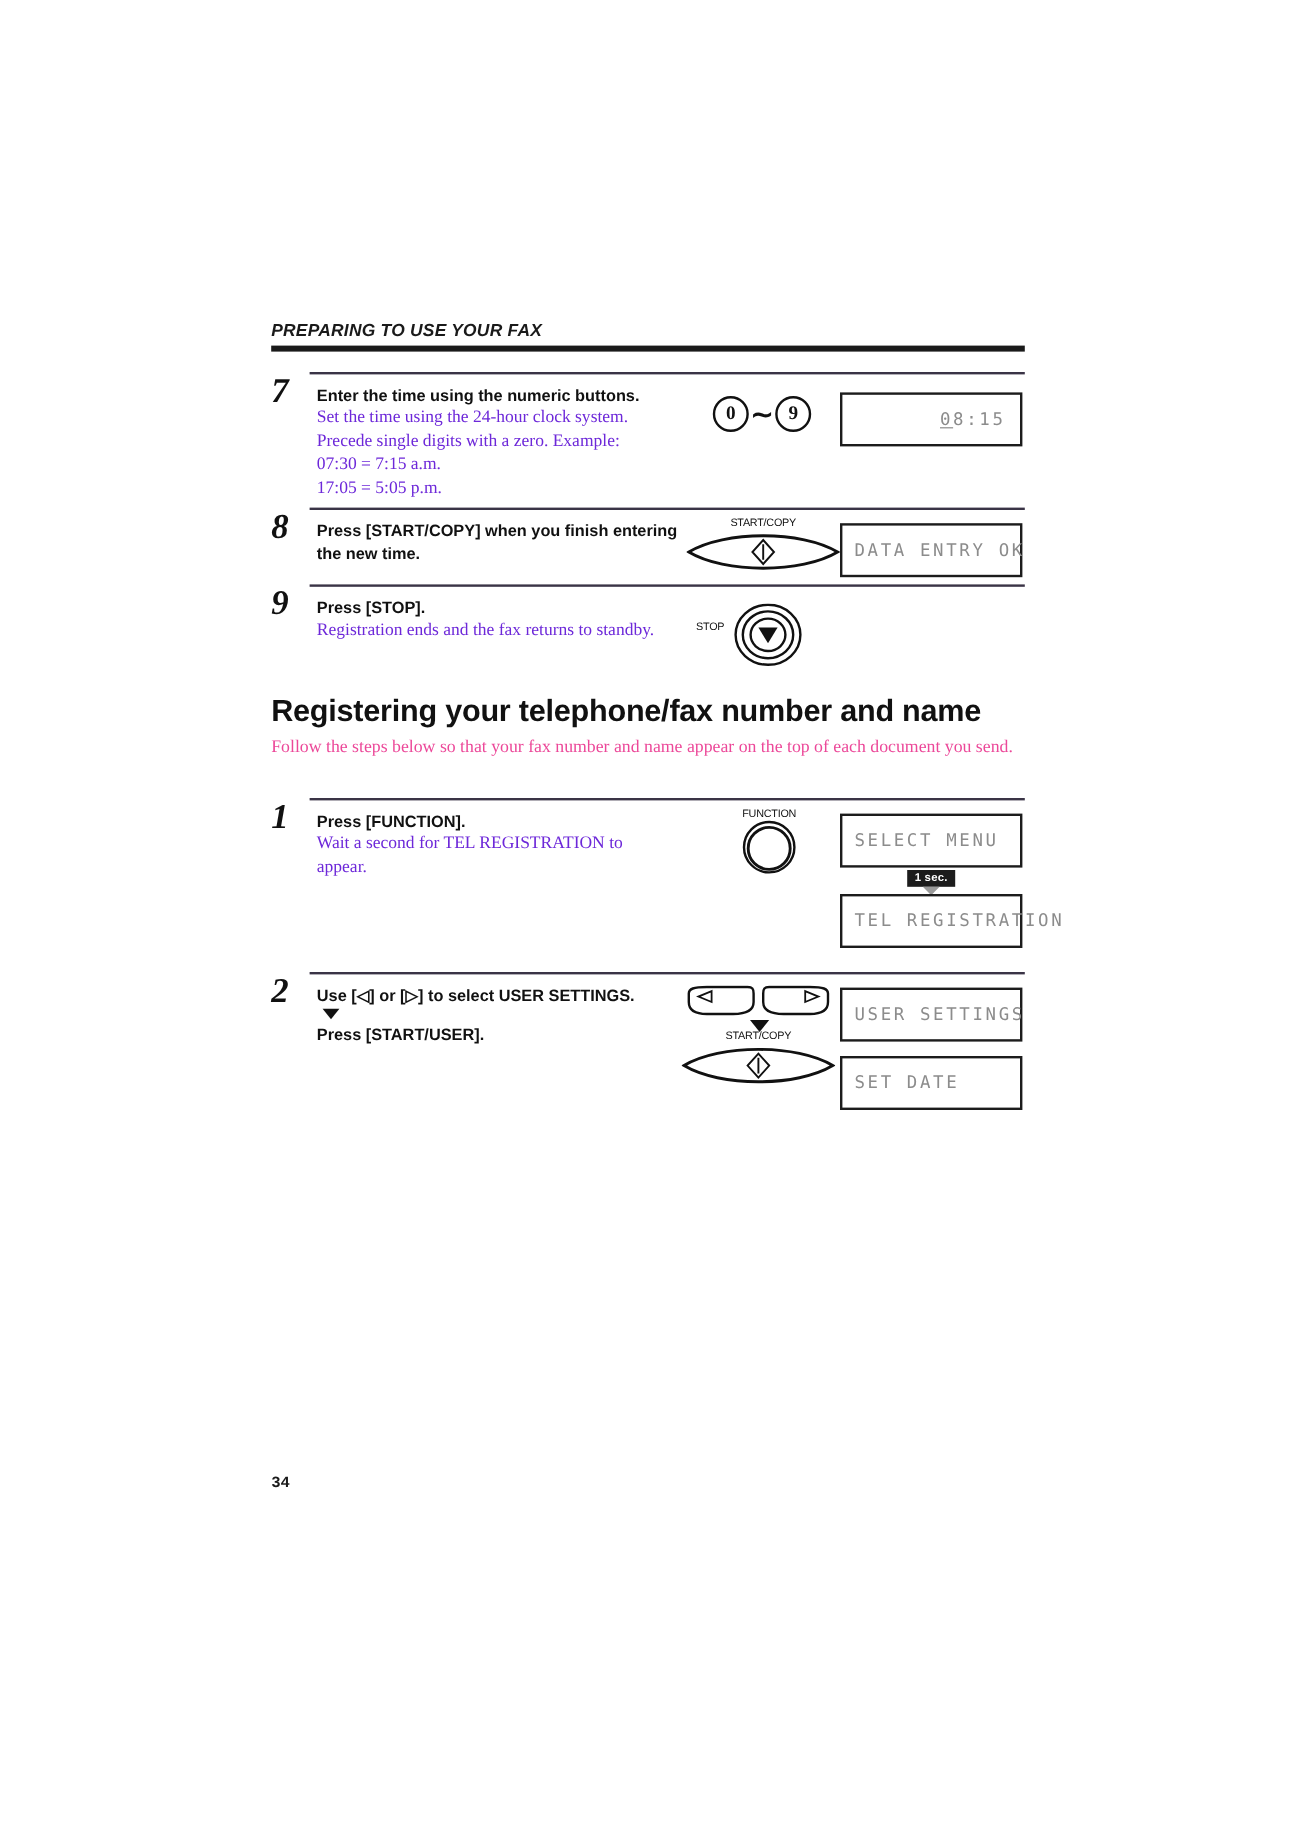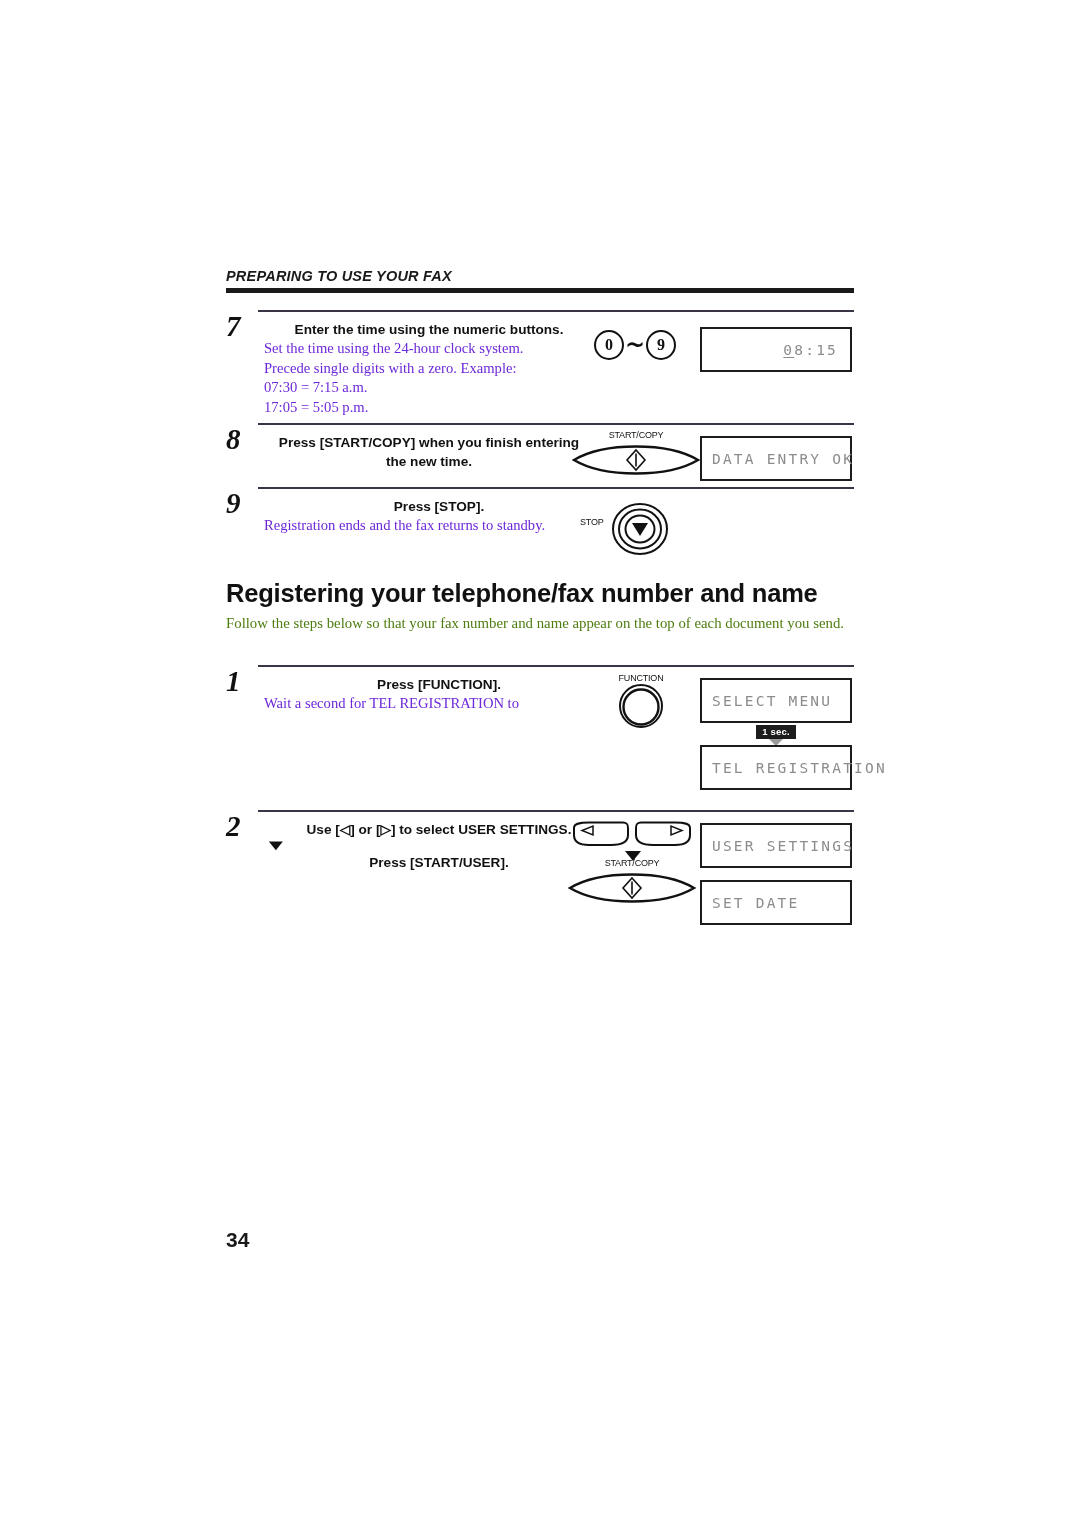--- a/index.html
+++ b/index.html
@@ -77,21 +77,20 @@
     left: 38px;
     top: 10px;
     width: 330px;
   }
   .step-title {
     font-family: "Liberation Sans", sans-serif;
     font-weight: bold;
     font-size: 13.6px;
     line-height: 19px;
     color: #111111;
-    text-align: center;
   }
   .step-desc {
     font-family: "Liberation Serif", serif;
     font-size: 14.6px;
     line-height: 19.5px;
     color: #6d28d9;
   }
   .arrow-down-glyph {
     font-size: 15px;
     line-height: 13px;
@@ -198,23 +197,23 @@
     color: #111;
     margin: 0 1px;
     line-height: 18px;
   }
 
   
   .page-number {
     position: absolute;
     left: 226px;
     top: 1228px;
-    font-family: Liberation Sans, sans-serif;
-    font-weight: bold;
-    font-size: 21px;
+    font-family: Liberation Mono, monospace;
+    font-weight: bold;
+    font-size: 13px;
     color: #1a1a1a;
   }
 
   
   .section-heading {
     position: absolute;
     left: 226px;
     width: 628px;
   }
   .section-title {
@@ -223,21 +222,21 @@
     font-size: 25.5px;
     line-height: 30px;
     color: #111111;
     letter-spacing: -0.2px;
   }
   .section-intro {
     margin-top: 5px;
     font-family: "Liberation Serif", serif;
     font-size: 14.8px;
     line-height: 20px;
-    color: #4d7c0f;
+    color: #ec4899;
   }
 </style>
 </head>
 <body>
 
 <div class="page">
 
   <div class="running-header">
     <div class="running-header-text">PREPARING TO USE YOUR FAX</div>
     <div class="running-header-rule"></div>
@@ -310,20 +309,21 @@
     <div class="section-title">Registering your telephone/fax number and name</div>
     <div class="section-intro">Follow the steps below so that your fax number and name appear on the top of each document you send.</div>
   </div>
 
   <div class="step" style="top:665px;">
     <div class="step-rule"></div>
     <div class="step-num">1</div>
     <div class="step-body" style="width:350px;">
       <div class="step-title">Press [FUNCTION].</div>
       <div class="step-desc">Wait a second for TEL REGISTRATION to</div>
+      <div class="step-desc">appear.</div>
     </div>
   </div>
 
   <div class="btn-icon" style="left:601px; top:673px; width:80px; height:58px;">
     <div class="btn-cap" style="width:80px;">FUNCTION</div>
     <svg width="80" height="46" viewBox="0 0 80 46">
       <ellipse cx="40" cy="23" rx="21" ry="21" fill="none" stroke="#111" stroke-width="2"></ellipse>
       <ellipse cx="40" cy="24" rx="17.5" ry="17.5" fill="none" stroke="#111" stroke-width="2.4"></ellipse>
     </svg>
   </div>

